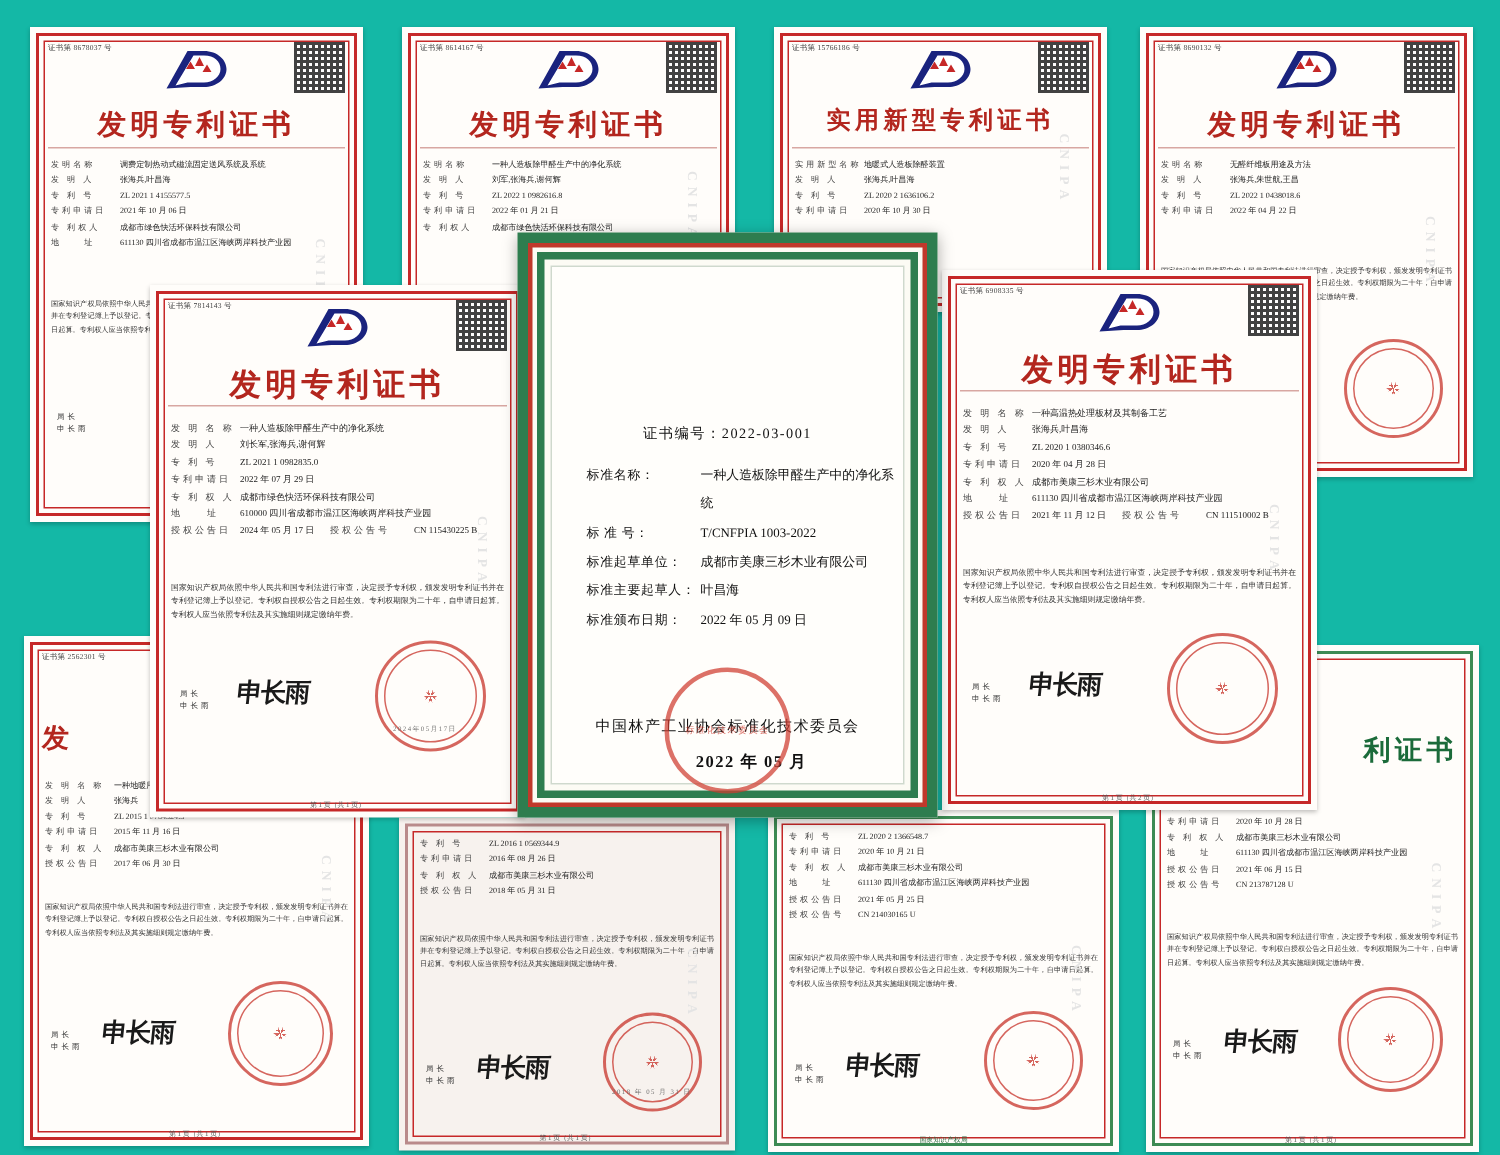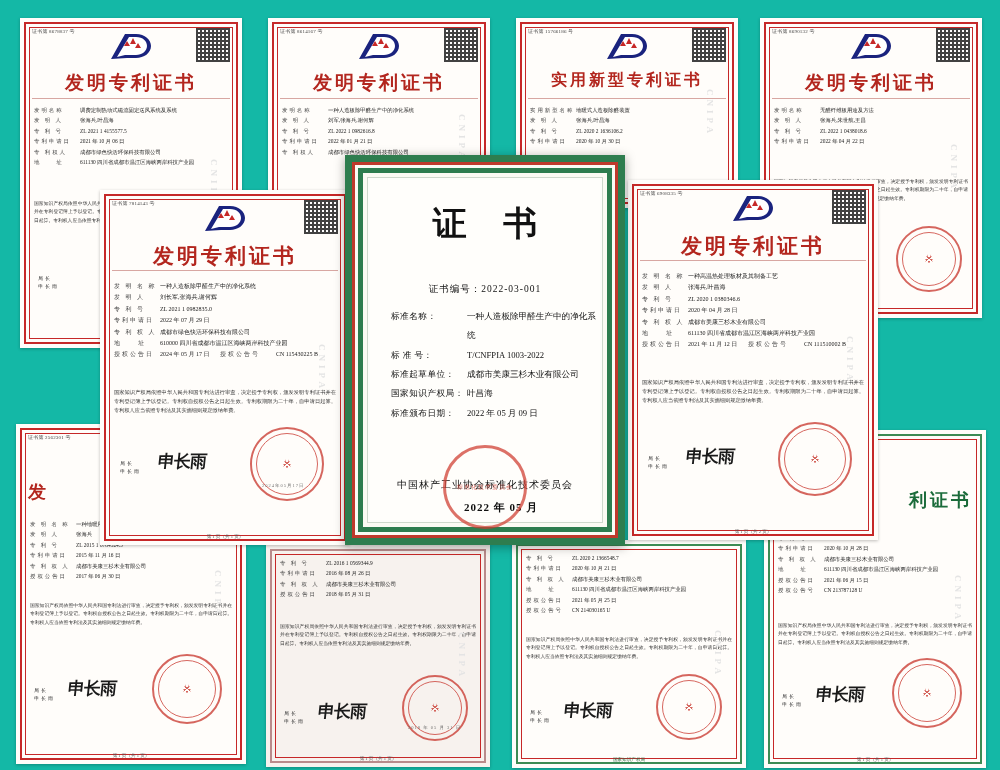--- a/index.html
+++ b/index.html
@@ -541,39 +541,38 @@
       </div>
     <div class="footer">第 1 页（共 1 页）</div>
     <div class="watermark">CNIPA</div>
   </div>
 
   <div id="central">
     <div class="outer"></div>
     <div class="band"></div>
     <div class="band2"></div>
     <div class="inner"></div>
-    <div class="zs">证 书</div>
     <div class="num">
       <span>证书编号：</span><span>2022-03-001</span>
     </div>
     <div class="clist">
       <div class="r">
           <div class="k">标准名称：</div>
           <div class="v">一种人造板除甲醛生产中的净化系统</div>
         </div>
       <div class="r">
           <div class="k">标 准 号：</div>
           <div class="v">T/CNFPIA 1003-2022</div>
         </div>
       <div class="r">
           <div class="k">标准起草单位：</div>
           <div class="v">成都市美康三杉木业有限公司</div>
         </div>
       <div class="r">
-          <div class="k">国家知识产权局：</div>
+          <div class="k">标准主要起草人：</div>
           <div class="v">叶昌海</div>
         </div>
       <div class="r">
           <div class="k">标准颁布日期：</div>
           <div class="v">2022 年 05 月 09 日</div>
         </div>
     </div>
     <div class="issuer">中国林产工业协会标准化技术委员会</div>
     <div class="date">2022 年 05 月</div>
     <div class="redseal">

